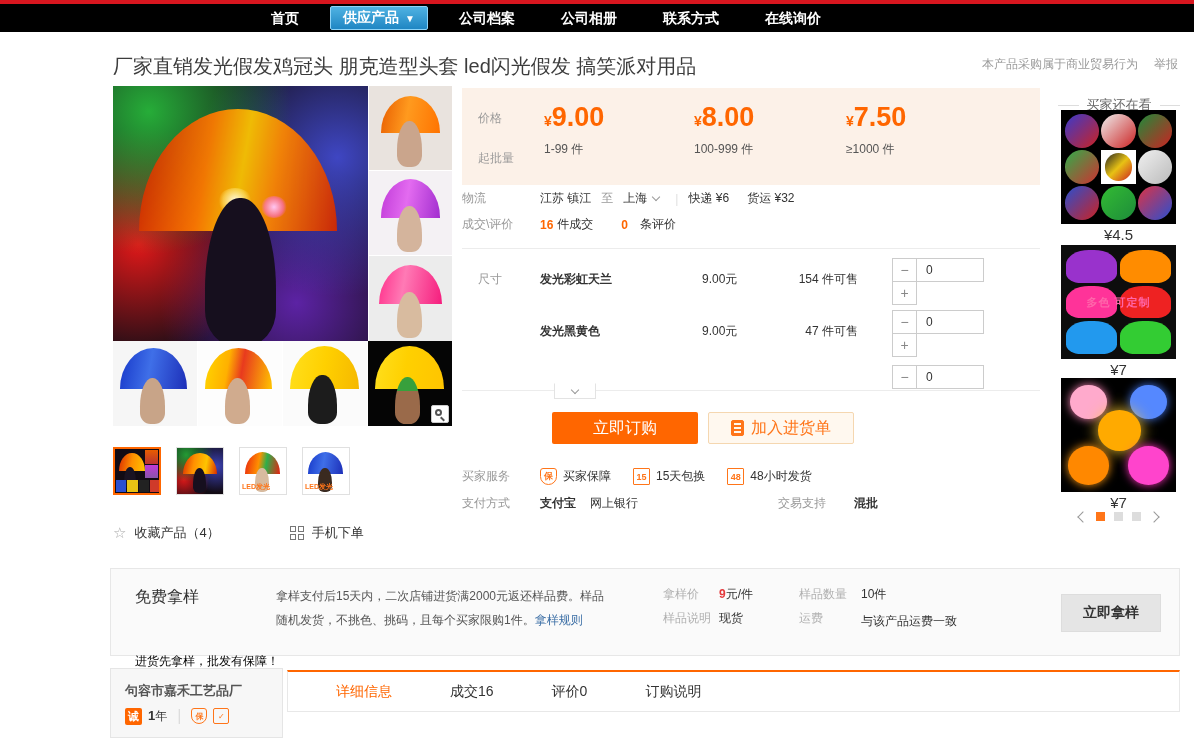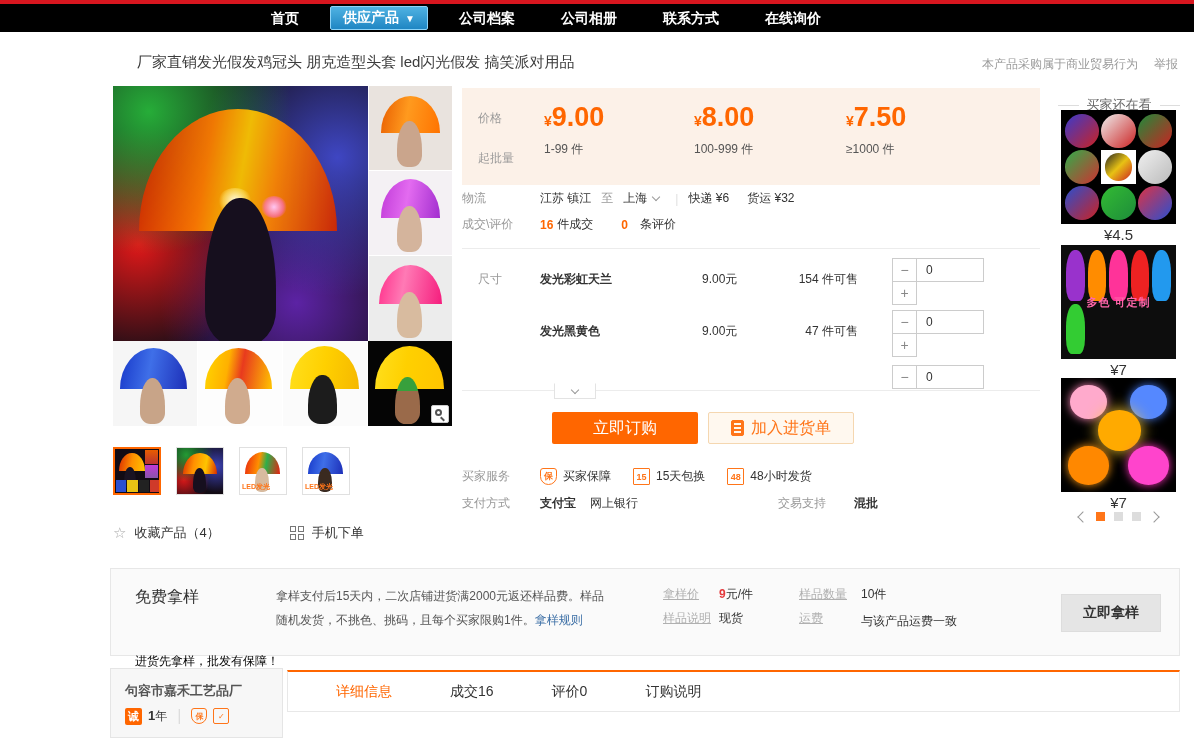--- a/index.html
+++ b/index.html
@@ -6,21 +6,21 @@
   body { font-family:"Liberation Sans","DejaVu Sans",sans-serif; background:#fff; }
   .page { position:relative; width:1194px; height:738px; background:#fff; overflow:hidden; }
 
   
   .topbar { position:absolute; top:0; left:0; width:1194px; height:32px; background:#000; border-top:4px solid #d8161f; display:flex; align-items:center; padding-left:248px; }
   .nav-item { color:#fff; font-size:14px; font-weight:bold; padding:0 23px; line-height:28px; cursor:pointer; }
   .nav-btn { display:flex; align-items:center; gap:6px; margin:0 8px; padding:0 12px; height:24px; color:#fff; font-size:14px; font-weight:bold; background:linear-gradient(#4fb2e2,#1f86c3); border:1px solid #8ed4f8; border-radius:2px; cursor:pointer; }
   .nav-btn .arr { font-size:10px; }
 
   
-  .title { position:absolute; left:113px; top:53px; font-size:15px; color:#3c3c3c;margin-left:24px; }
+  .title { position:absolute; left:113px; top:53px; font-size:20px; color:#3c3c3c; }
   .notice { position:absolute; right:16px; top:56px; display:flex; gap:16px; font-size:12px; color:#9a9a9a; }
   .notice .report { cursor:pointer; }
 
   
   .img-box { position:absolute; overflow:hidden; }
   .wig { position:relative; width:100%; height:100%; }
   .fan { position:absolute; border-radius:50% 50% 12% 12% / 100% 100% 0 0; }
   .head { position:absolute; border-radius:48% 48% 42% 42% / 62% 62% 24% 24%; }
   .glow { position:absolute; border-radius:50%; }
   .zoom-btn { position:absolute; right:3px; bottom:3px; width:18px; height:18px; background:#fff; border:1px solid #ccc; border-radius:2px; cursor:pointer; }
@@ -77,39 +77,39 @@
 
   
   .side-title { position:absolute; left:1058px; top:96px; width:122px; display:flex; align-items:center; gap:8px; color:#666; font-size:13px; }
   .side-title:before, .side-title:after { content:""; flex:1; border-top:1px solid #ddd; }
   .rec-img { position:absolute; left:1061px; width:115px; height:114px; cursor:pointer; overflow:hidden; }
   .rec-price { position:absolute; left:1061px; width:115px; text-align:center; font-size:15px; color:#333; }
   .afro-grid { display:grid; grid-template-columns:repeat(3,1fr); gap:2px; width:100%; height:100%; background:#000; padding:4px; }
   .afro-grid i { border-radius:50%; }
   .afro-grid .ctr { background:#fff; border-radius:0; display:flex; align-items:center; justify-content:center; }
   .afro-grid .ctr i { width:80%; height:80%; }
-  .wig-grid { position:relative; display:grid; grid-template-columns:repeat(5,1fr); gap:3px; width:100%; height:100%; background:#0d0d0d; padding:5px; }
+  .wig-grid { position:relative; display:grid; grid-template-columns:repeat(2,1fr); gap:3px; width:100%; height:100%; background:#0d0d0d; padding:5px; }
   .wig-grid i { border-radius:45% 45% 30% 30%; }
   .wig-overlay { position:absolute; left:0; right:0; top:44%; text-align:center; font-size:11px; font-weight:bold; color:#ff66aa; letter-spacing:1px; }
   .glow-box { position:relative; width:100%; height:100%; background:#000; }
   .glow-box i { position:absolute; border-radius:50%; }
   .pager { position:absolute; left:1061px; top:512px; width:115px; display:flex; align-items:center; justify-content:center; gap:9px; }
   .pg-arrow { width:8px; height:8px; border-left:1px solid #999; border-bottom:1px solid #999; cursor:pointer; }
   .pg-arrow.l { transform:rotate(45deg); }
   .pg-arrow.r { transform:rotate(225deg); }
   .pg-dot { width:9px; height:9px; background:#ddd; cursor:pointer; }
   .pg-dot.on { background:#ff7519; }
 
   
   .sample { position:absolute; left:110px; top:568px; width:1070px; height:88px; background:#fafafa; border:1px solid #e7e7e7; font-size:12px; }
   .sample .t1 { position:absolute; left:24px; top:18px; font-size:16px; color:#333; }
   .sample .t2 { position:absolute; left:24px; top:48px; color:#000000;margin-top:36px; }
   .sample .desc { position:absolute; left:165px; top:15px; width:368px; line-height:24px; color:#555; }
   .sample .desc a { color:#3b6ea5; text-decoration:none; cursor:pointer; }
-  .sample .f-lbl { position:absolute; color:#b0b0b0;text-decoration:underline; }
+  .sample .f-lbl { position:absolute; color:#b0b0b0; }
   .sample .f-val { position:absolute; color:#333; }
   .sample .red { color:#e4393c; font-weight:bold; }
   .btn-sample { position:absolute; left:950px; top:25px; width:100px; height:38px; background:#e5e5e5; border:1px solid #ddd; font-size:14px; font-weight:bold; color:#333; cursor:pointer; }
 
   
   .company { position:absolute; left:110px; top:668px; width:173px; height:70px; background:#f7f7f7; border:1px solid #e5e5e5; }
   .company .nm { position:absolute; left:14px; top:13px; font-size:13px; color:#555; font-weight:bold; }
   .company .badges { position:absolute; left:14px; top:38px; display:flex; align-items:center; gap:6px; }
   .cred { width:17px; height:17px; background:#ff6600; color:#fff; font-size:11px; font-weight:bold; display:flex; align-items:center; justify-content:center; border-radius:2px; }
   .yrs { font-size:12px; color:#333; } .yrs b { font-size:13px; }

